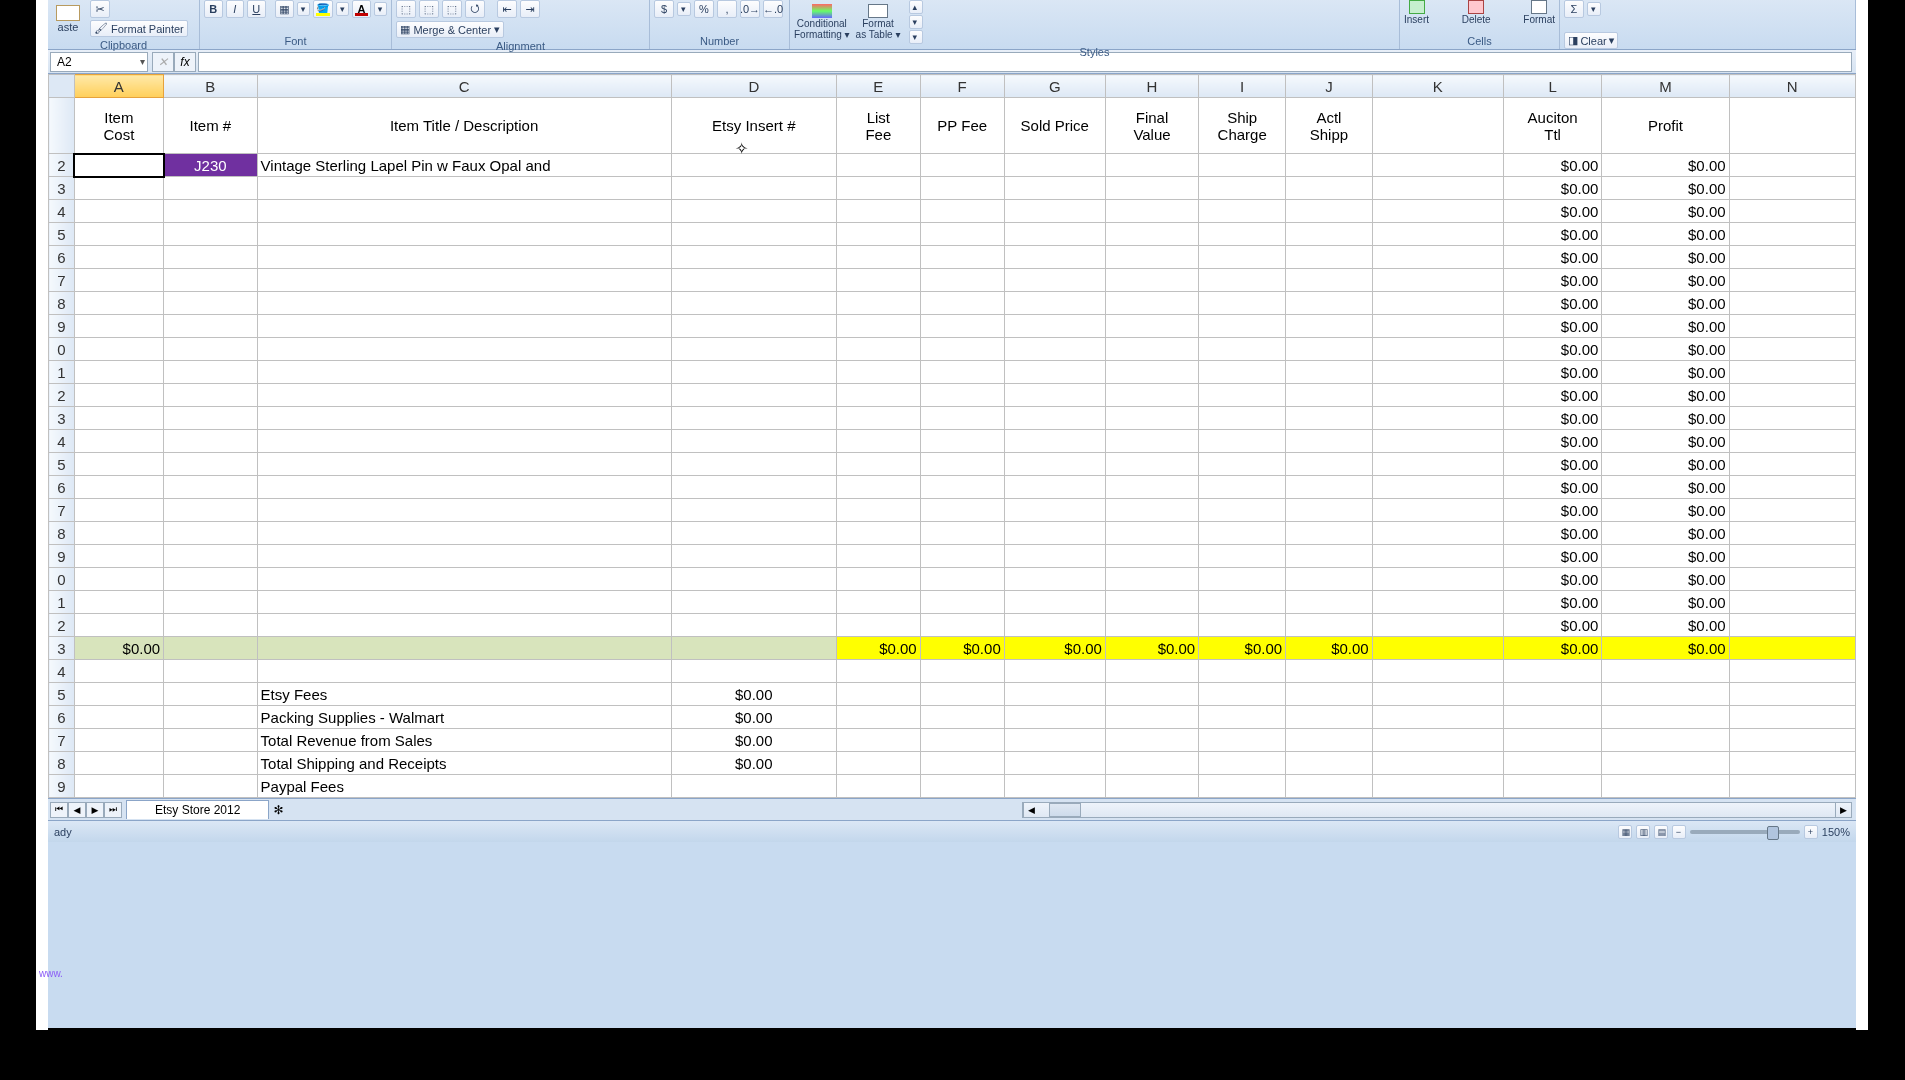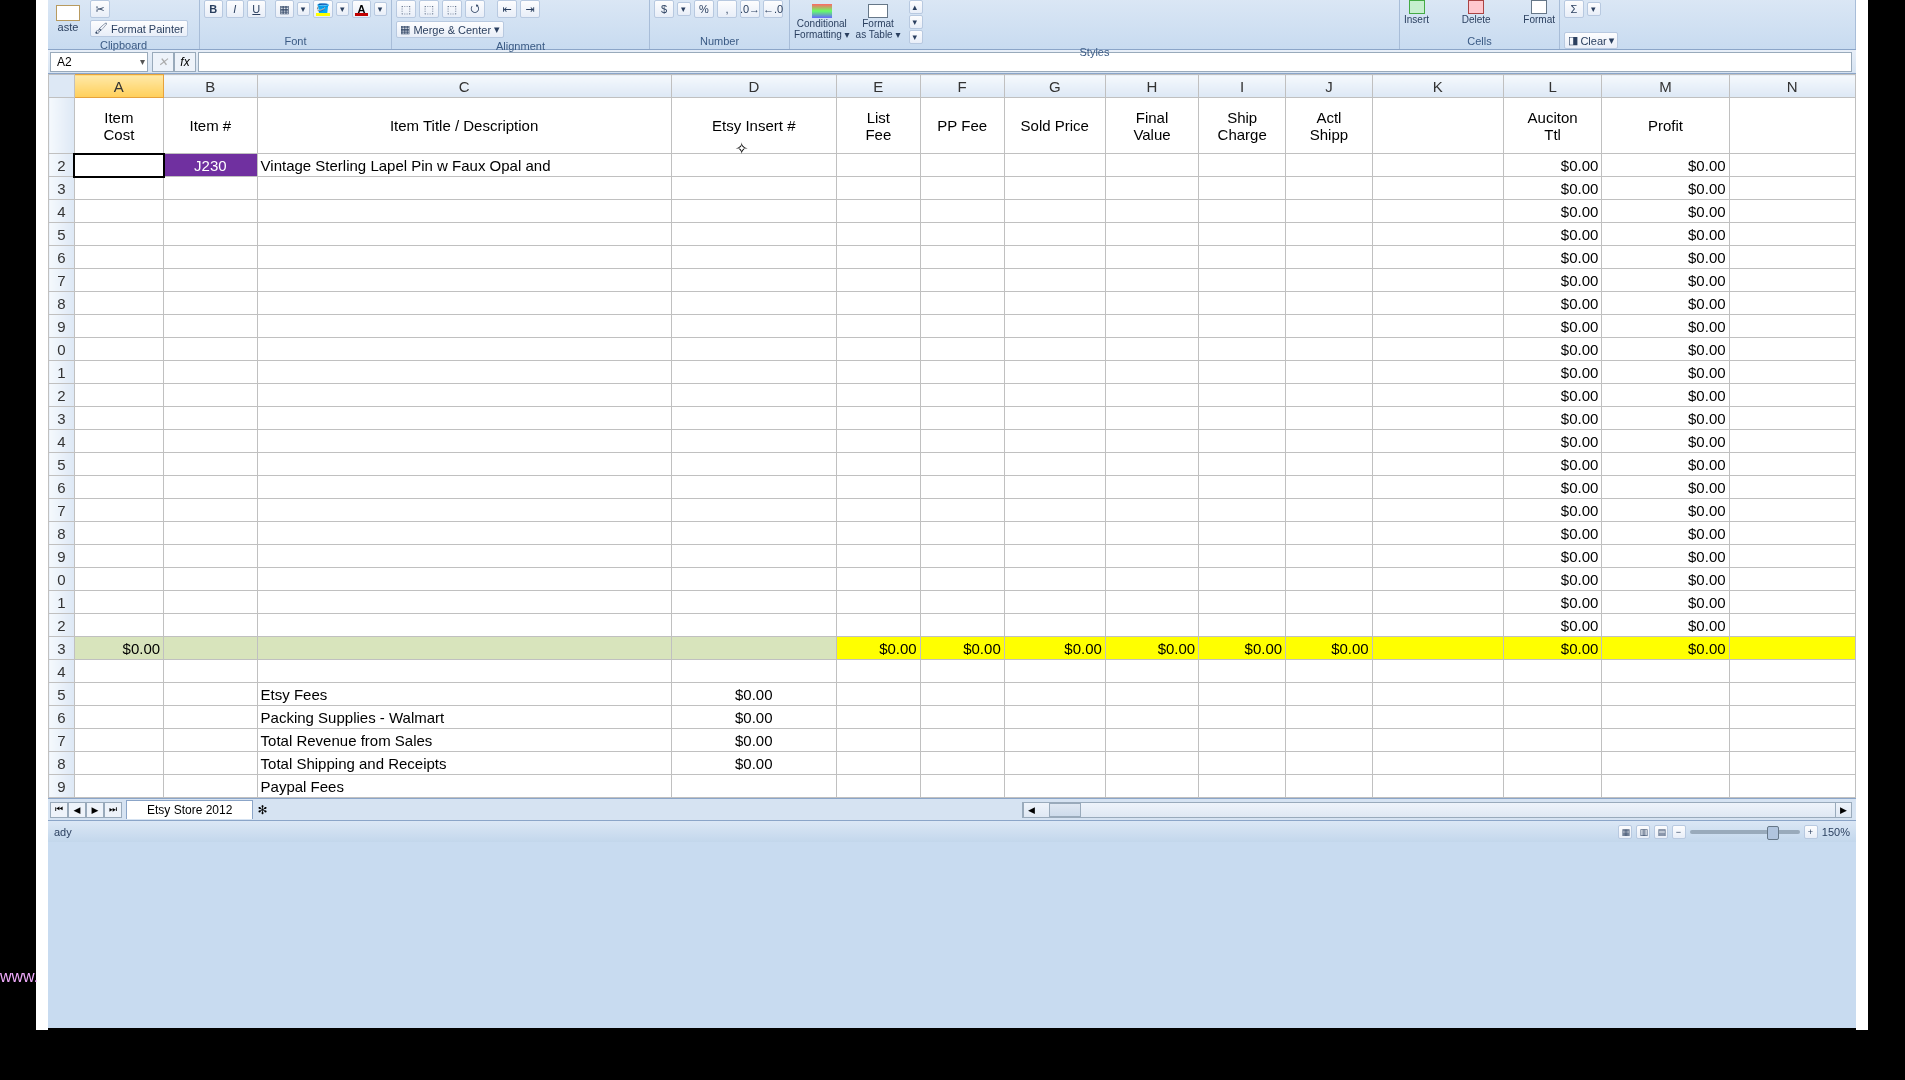--- a/index.html
+++ b/index.html
@@ -31,30 +31,30 @@
   td.data { font-family: "Times New Roman", serif; font-size: 19px; }
   td.money { text-align: right; padding-right: 6px; }
   td.center { text-align: center; }
   td.left { text-align: left; padding-left: 4px; }
   .sel-cell { outline: 2px solid #000; outline-offset: -1px; background: #fff; position: relative; }
   .b-purple { background: #7030a0; color: #fff; margin-left: 26px; }
   .row-yellow td.data { background: #ffff00; }
   .tabbar { height: 22px; background: #d6e3f2; border-top: 1px solid #8ba5c8; display: flex; align-items: center; font-size: 12px; position: relative; }
   .tab-nav { display: flex; gap: 0; margin-left: 2px; }
   .tab-nav .nb { width: 18px; height: 16px; border: 1px solid #9ab; background: #eef3fa; display: flex; align-items: center; justify-content: center; font-size: 9px; cursor: pointer; }
-  .sheet-tab { background: #fff; border: 1px solid #8ba5c8; border-bottom: none; padding: 2px 20px; margin-left: 4px; border-radius: 0 0 0 0; font-size: 12px; cursor: pointer; }
+  .sheet-tab { background: #fff; border: 1px solid #8ba5c8; border-bottom: none; padding: 2px 28px; margin-left: 4px; border-radius: 0 0 0 0; font-size: 12px; cursor: pointer; }
   .hscroll { position: absolute; right: 4px; bottom: 2px; width: 830px; height: 16px; background: linear-gradient(#eef3fa,#dfe8f3); border: 1px solid #9ab; display: flex; }
   .hscroll .thumb { width: 32px; background: linear-gradient(#dfe8f3,#cddbeb); border: 1px solid #9ab; margin-left: 10px; }
   .hscroll .arr { width: 16px; background: linear-gradient(#eef3fa,#dfe8f3); border-left: 1px solid #9ab; display: flex; align-items: center; justify-content: center; font-size: 9px; }
   .statusbar { height: 22px; background: linear-gradient(#dbe7f5,#c3d7ec); border-top: 1px solid #8ba5c8; display: flex; align-items: center; font-size: 11px; color: #2a3f5f; padding: 0 6px; justify-content: space-between; }
   .zoom { display: flex; align-items: center; gap: 4px; }
   .zoom .track { width: 110px; height: 4px; background: #9ab; border-radius: 2px; position: relative; }
   .zoom .track::after { content: ""; position: absolute; left: 70%; top: -4px; width: 10px; height: 12px; background: #b0c4de; border: 1px solid #678; border-radius: 2px; }
   .cursor-plus { position: absolute; font-size: 16px; color: #000; pointer-events: none; }
-  .watermark { position: absolute; left: 0; top: 968px; font-size: 16px; color: #f0abfc; transform: rotate(0); }
+  .watermark { position: absolute; left: 0; top: 968px; font-size: 10px; color: #8b5cf6; transform: rotate(0); padding-left: 39px; }
   .side-strip-l { position: absolute; left: 36px; top: 0; width: 12px; height: 1030px; background: #fff; }
   .side-strip-r { position: absolute; left: 1856px; top: 0; width: 12px; height: 1030px; background: #fff; }
 </style>
 </head>
 <body>
 
 <div class="side-strip-l"></div>
 <div class="side-strip-r"></div>
 <div class="viewport">
 

